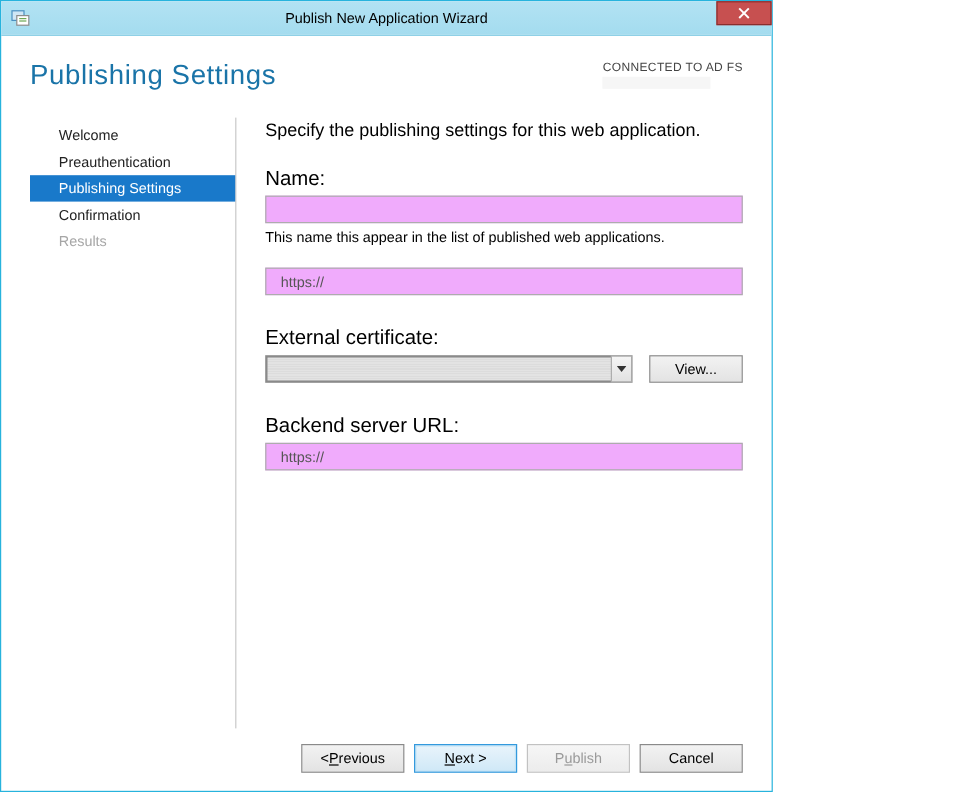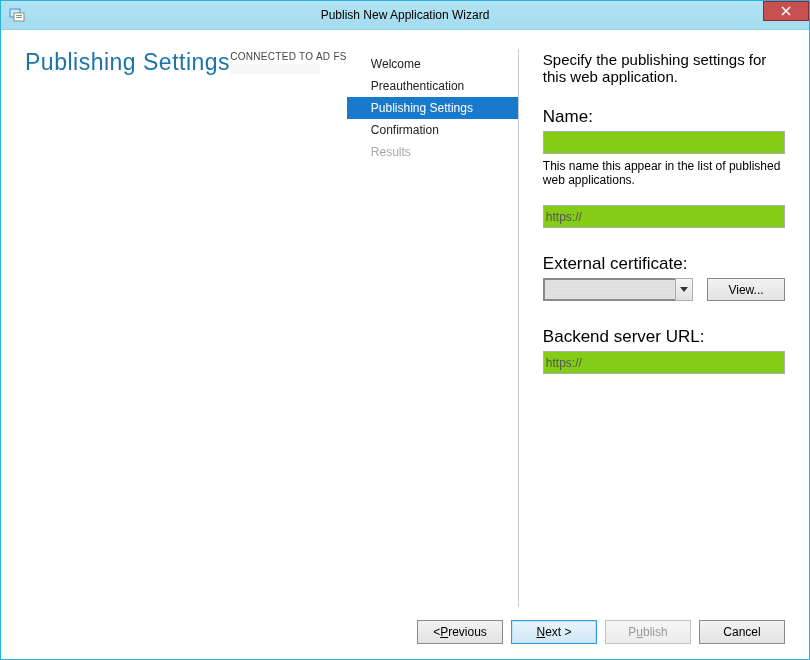--- a/index.html
+++ b/index.html
@@ -8,21 +8,21 @@
     font-family: "Segoe UI", Tahoma, sans-serif;
     font-size: 12px;
     background: #fff;
     width: 810px;
     height: 660px;
     overflow: hidden;
   }
 
   
   .window {
-    width: 810px;
+    width: 644px;
     height: 660px;
     border: 1px solid #27b3dd;
     background: #fff;
     display: flex;
     flex-direction: column;
   }
 
   .titlebar {
     height: 29px;
     background: linear-gradient(#b2e2f3, #a4dcef);
@@ -61,21 +61,21 @@
     font-family: Arial, sans-serif;
     line-height: 1;
     cursor: default;
   }
 
   
   .wizard-body {
     flex: 1;
     padding: 19px 24px 0 24px;
     display: flex;
-    flex-direction: row;
+    flex-direction: column;
     position: relative;
   }
 
   .header-row {
     display: flex;
     align-items: flex-start;
     margin-bottom: 22px;
   }
   .page-heading {
     color: #1a74a8;
@@ -140,25 +140,25 @@
   .helper {
     font-size: 12px;
     color: #000;
     margin-top: 5px;
   }
 
   .text-input {
     width: 100%;
     height: 23px;
     border: 1px solid #adadad;
-    padding: 2px 2px;
+    padding: 2px 12px;
     font-family: inherit;
     font-size: 12px;
     color: #555;
-    background: #84cc16;
+    background: #f0abfc;
   }
 
   .block { margin-bottom: 26px; }
   .block.smallgap { margin-bottom: 18px; }
 
   .cert-row {
     display: flex;
     gap: 14px;
     align-items: flex-end;
   }

